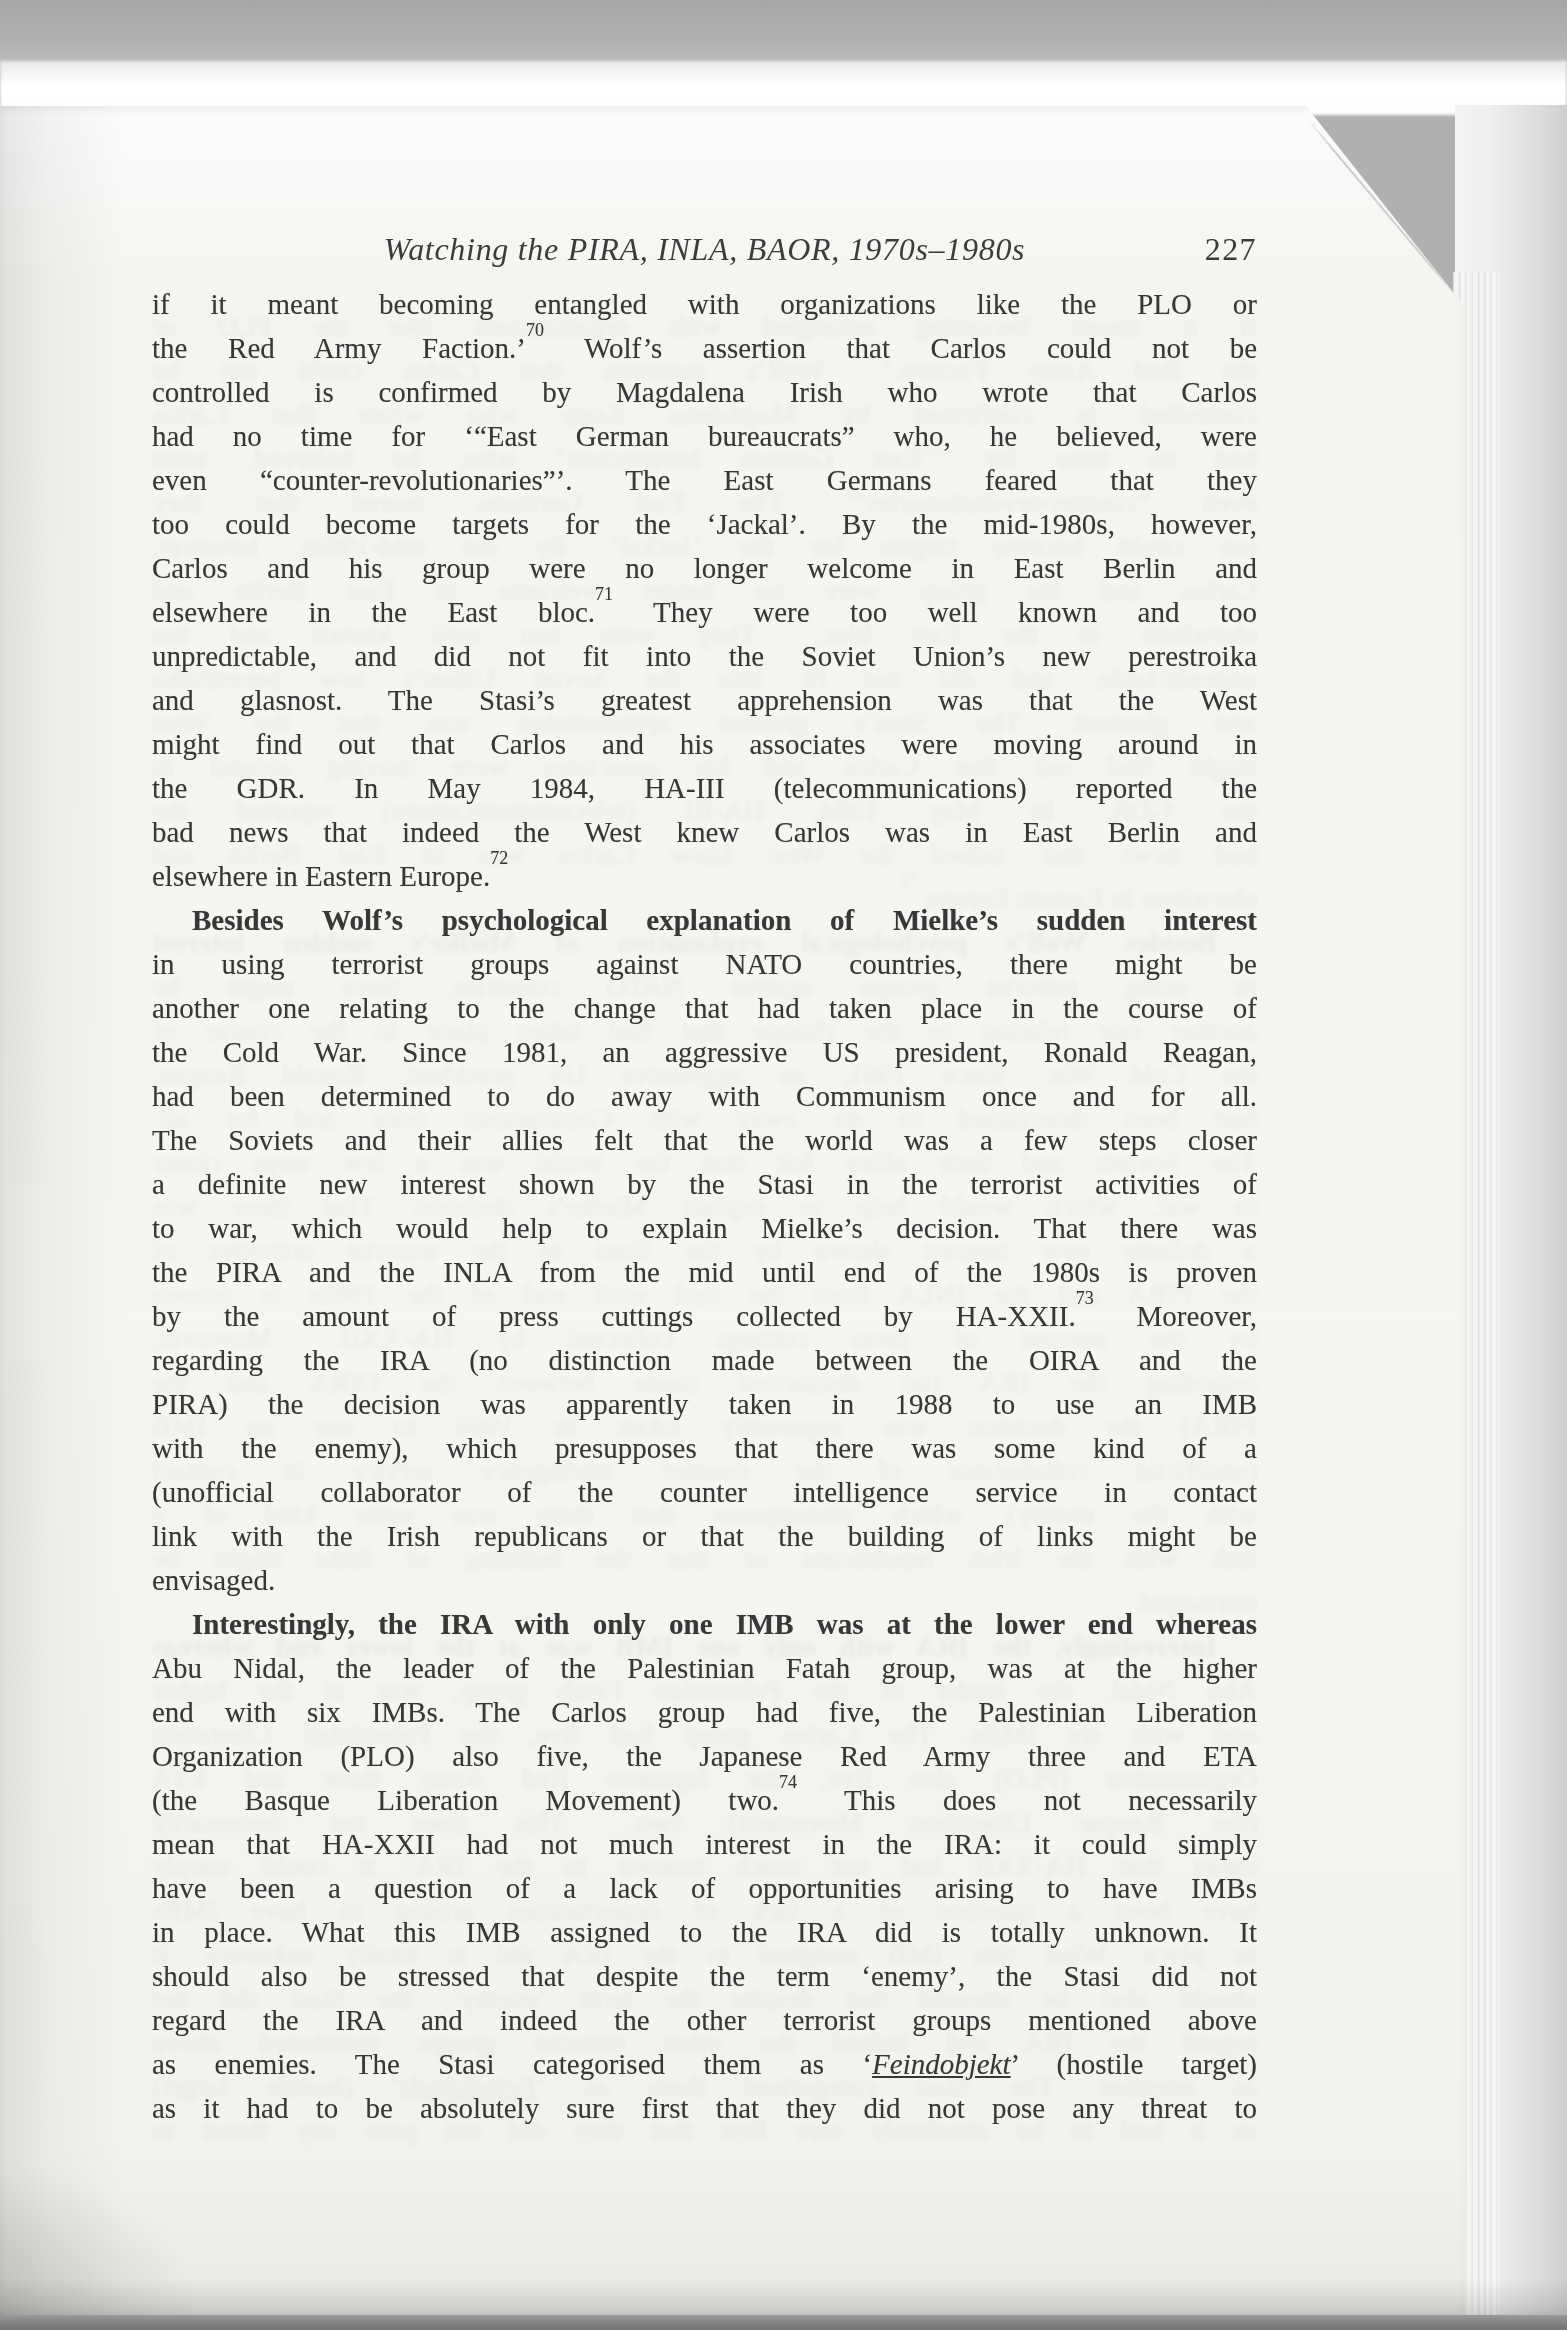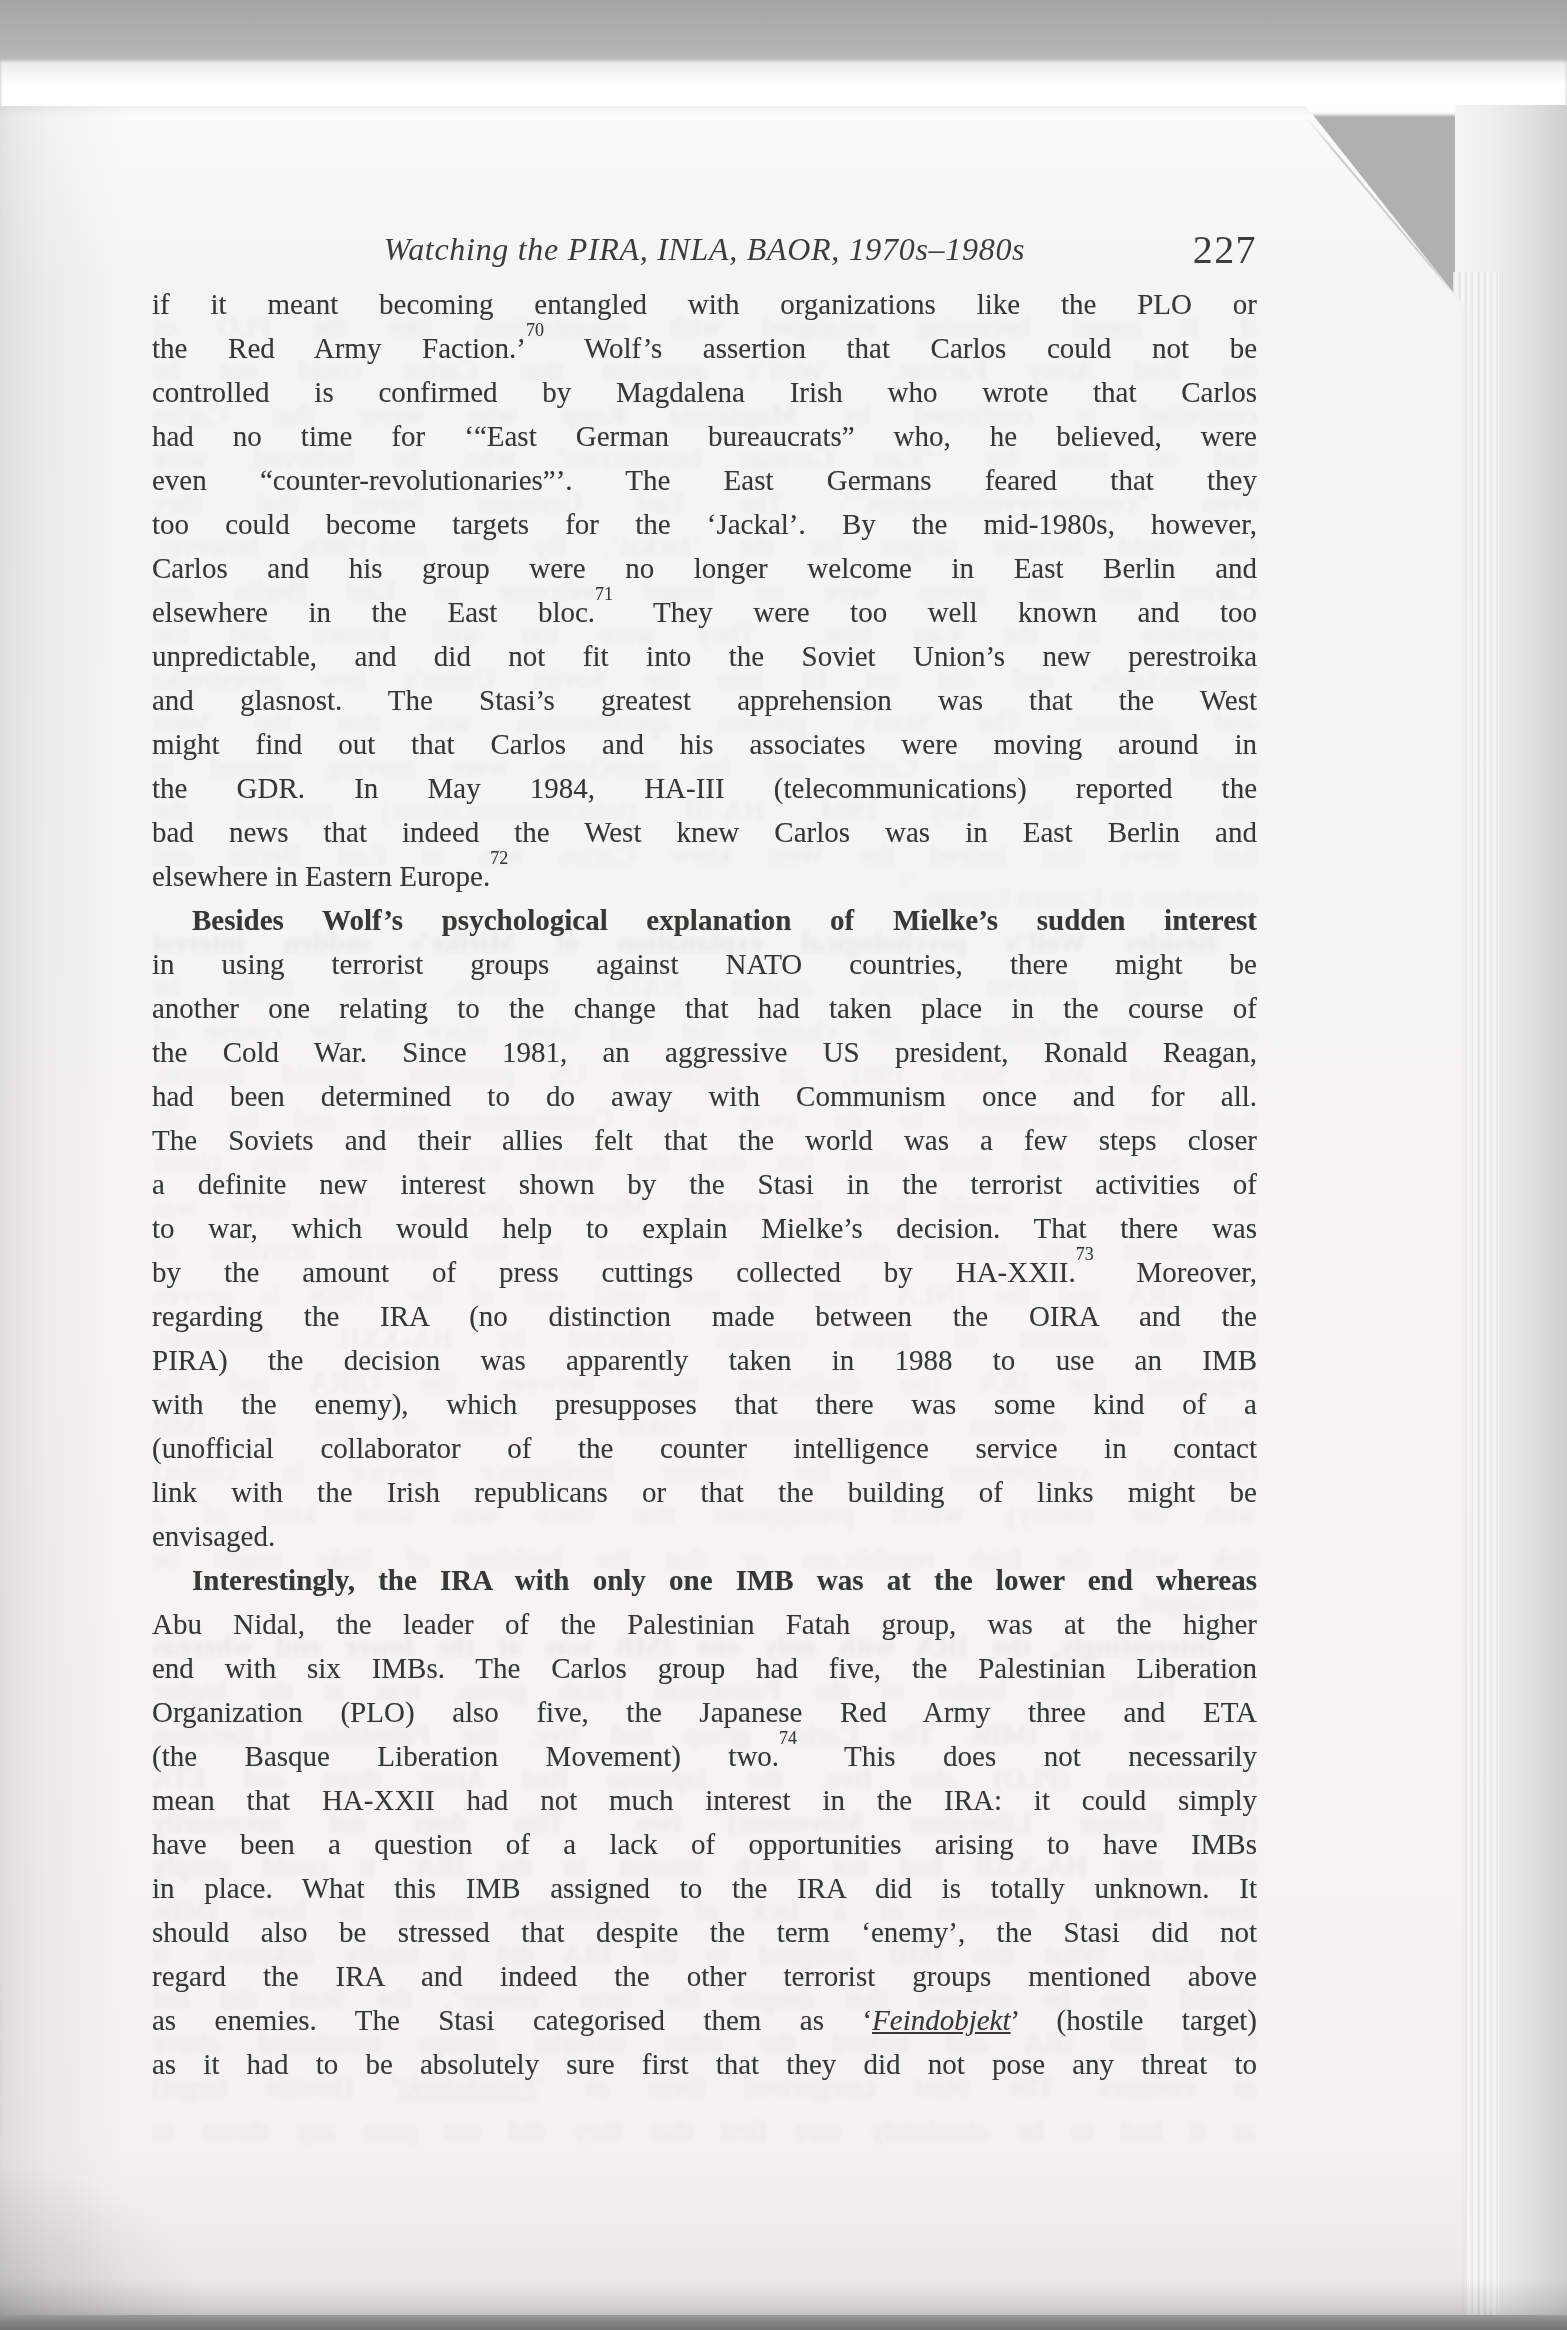--- a/index.html
+++ b/index.html
@@ -40,21 +40,21 @@
   .bottom-band{position:absolute;left:0;top:2315px;width:1567px;height:15.3px;
     background:linear-gradient(180deg,#9a9a9a 0%,#818181 55%,#747474 100%);}
 
   
   .content{position:absolute;left:0;top:0;width:1567px;height:2330px;}
   .running-head{position:absolute;left:152px;top:227px;width:1105px;height:45px;
     color:#3c3c3c;}
   .running-head .title{display:block;text-align:center;
     font-style:italic;font-size:32px;line-height:45px;letter-spacing:0.7px;}
   .running-head .folio{position:absolute;right:0;top:0;
-    font-style:normal;font-size:40px;line-height:45px;letter-spacing:1.4px;}
+    font-style:normal;font-size:32px;line-height:45px;letter-spacing:1.4px;}
 
   .textblock{position:absolute;left:152px;top:282px;width:1105px;color:#373737;
     font-size:29px;line-height:44px;
     text-shadow:0 0 0.7px rgba(55,55,55,0.30);}
   .line{text-align:justify;text-align-last:justify;text-justify:inter-word;
     white-space:normal;height:44px;overflow:visible;}
   .line.lastline{text-align-last:left;}
   .para.indent .line:first-child{padding-left:40px;font-weight:bold;}
   .line sup{font-size:18px;line-height:0;position:relative;top:-11px;letter-spacing:0;}
   .line i{font-style:italic;text-decoration:underline;}
@@ -150,20 +150,21 @@
       </div>
       <div class="para indent">
         <div class="line"><span>Besides Wolf’s psychological explanation of Mielke’s sudden interest</span></div>
         <div class="line"><span>in using terrorist groups against NATO countries, there might be</span></div>
         <div class="line"><span>another one relating to the change that had taken place in the course of</span></div>
         <div class="line"><span>the Cold War. Since 1981, an aggressive US president, Ronald Reagan,</span></div>
         <div class="line"><span>had been determined to do away with Communism once and for all.</span></div>
         <div class="line"><span>The Soviets and their allies felt that the world was a few steps closer</span></div>
         <div class="line"><span>a definite new interest shown by the Stasi in the terrorist activities of</span></div>
         <div class="line"><span>to war, which would help to explain Mielke’s decision. That there was</span></div>
+        <div class="line"><span>the PIRA and the INLA from the mid until end of the 1980s is proven</span></div>
         <div class="line"><span>by the amount of press cuttings collected by HA-XXII.</span><sup>73</sup><span> Moreover,</span></div>
         <div class="line"><span>regarding the IRA (no distinction made between the OIRA and the</span></div>
         <div class="line"><span>PIRA) the decision was apparently taken in 1988 to use an IMB</span></div>
         <div class="line"><span>with the enemy), which presupposes that there was some kind of a</span></div>
         <div class="line"><span>(unofficial collaborator of the counter intelligence service in contact</span></div>
         <div class="line"><span>link with the Irish republicans or that the building of links might be</span></div>
         <div class="line lastline"><span>envisaged.</span></div>
       </div>
       <div class="para indent">
         <div class="line"><span>Interestingly, the IRA with only one IMB was at the lower end whereas</span></div>

